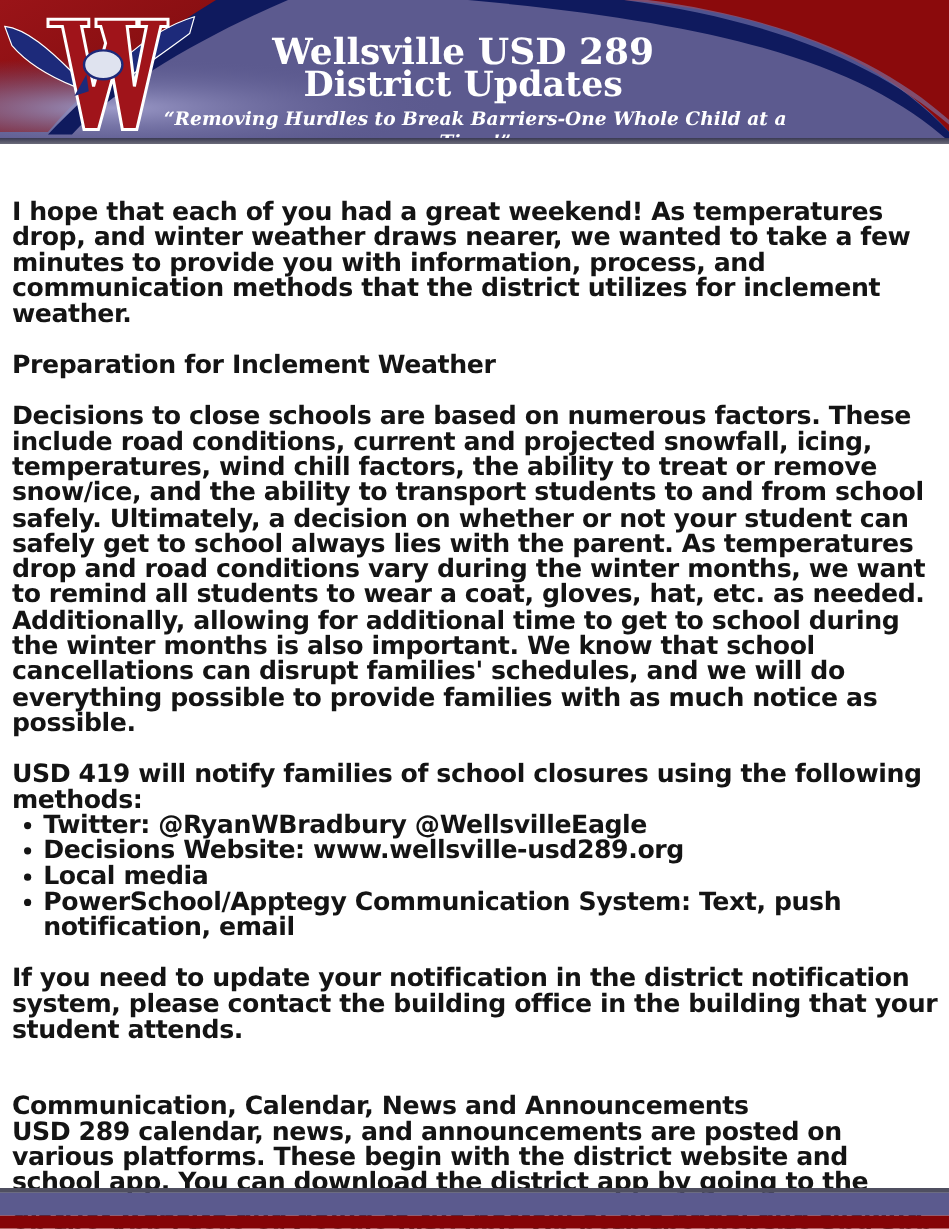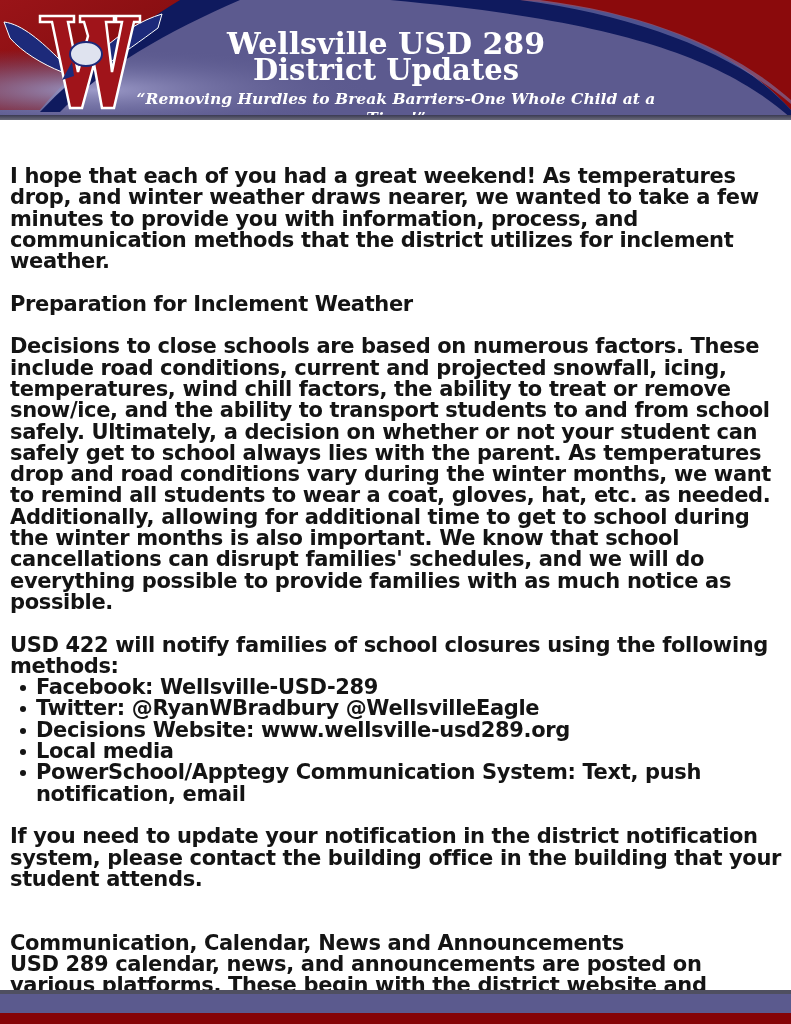--- a/index.html
+++ b/index.html
@@ -98,23 +98,22 @@
   <div class="header-bottom-line"></div>
 </div>
 
 <div class="content">
   <p>I hope that each of you had a great weekend! As temperatures drop, and winter weather draws nearer, we wanted to take a few minutes to provide you with information, process, and communication methods that the district utilizes for inclement weather.</p>
   <div class="gap"></div>
   <p class="heading-plain">Preparation for Inclement Weather</p>
   <div class="gap"></div>
   <p>Decisions to close schools are based on numerous factors. These include road conditions, current and projected snowfall, icing, temperatures, wind chill factors, the ability to treat or remove snow/ice, and the ability to transport students to and from school safely. Ultimately, a decision on whether or not your student can safely get to school always lies with the parent. As temperatures drop and road conditions vary during the winter months, we want to remind all students to wear a coat, gloves, hat, etc. as needed. Additionally, allowing for additional time to get to school during the winter months is also important. We know that school cancellations can disrupt families' schedules, and we will do everything possible to provide families with as much notice as possible.</p>
   <div class="gap"></div>
-  <p>USD 422 will notify families of school closures using the following methods:</p>
+  <p>USD 419 will notify families of school closures using the following methods:</p>
   <ul class="methods">
-    <li>Facebook: Wellsville-USD-289</li>
     <li>Twitter: @RyanWBradbury @WellsvilleEagle</li>
     <li>Decisions Website: www.wellsville-usd289.org</li>
     <li>Local media</li>
     <li>PowerSchool/Apptegy Communication System: Text, push notification, email</li>
   </ul>
   <div class="gap"></div>
   <p>If you need to update your notification in the district notification system, please contact the building office in the building that your student attends.</p>
   <div class="gap2"></div>
   <p class="heading-plain">Communication, Calendar, News and Announcements</p>
   <p>USD 289 calendar, news, and announcements are posted on various platforms. These begin with the district website and school app. You can download the district app by going to the district website and going to the bottom of the page, and clicking on the App Store or Google Play link. On both the website and app, the live feed section is a running tab of all the announcements, updates, etc. You can also contact the office in the building your child attends to be notified by text, email, phone, etc.</p>

